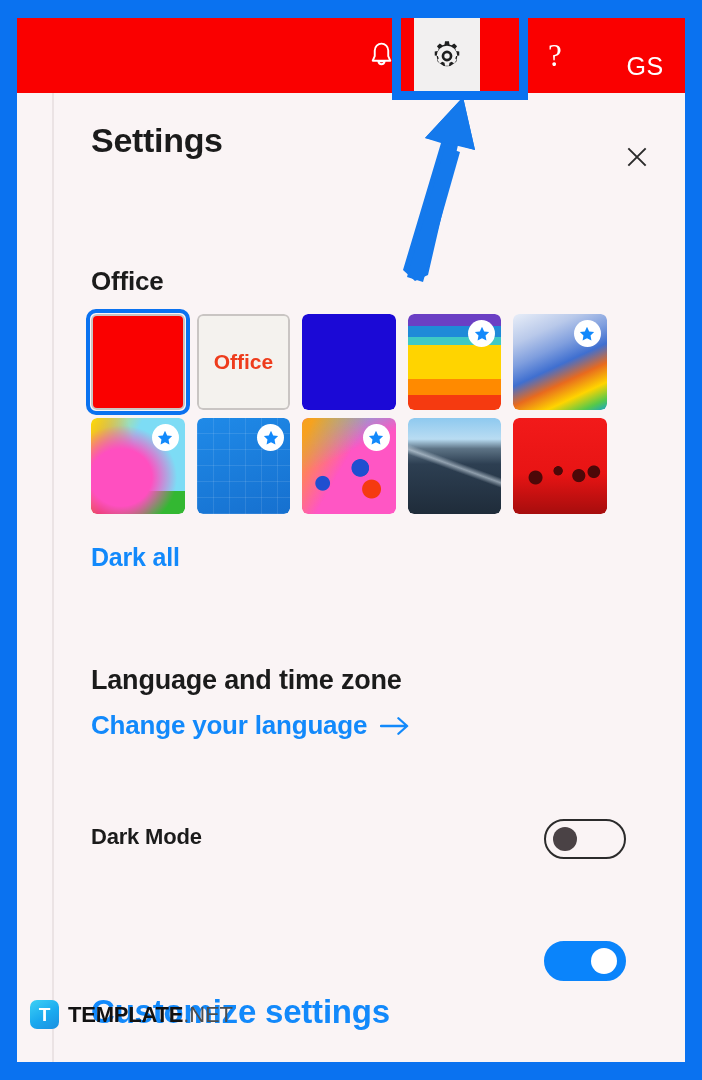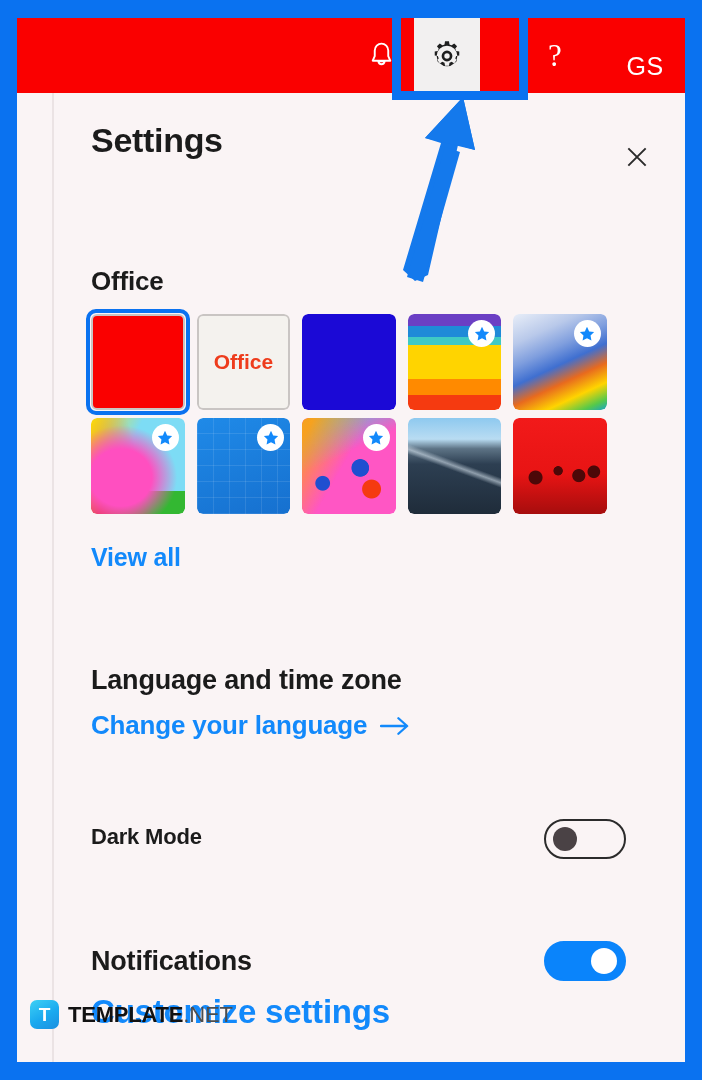--- a/index.html
+++ b/index.html
@@ -410,36 +410,35 @@
           <div class="surface" style="background:linear-gradient(180deg,#f21a1a 0%,#e81414 58%,#a60d0d 100%);"></div>
           <div class="surface" style="background:
                  radial-gradient(circle at 24% 62%, #4d0808 0 7%, rgba(77,8,8,0) 8%),
                  radial-gradient(circle at 48% 55%, #4d0808 0 6%, rgba(77,8,8,0) 7%),
                  radial-gradient(circle at 70% 60%, #4d0808 0 7%, rgba(77,8,8,0) 8%),
                  radial-gradient(circle at 86% 56%, #4d0808 0 6%, rgba(77,8,8,0) 7%);"></div>
         </div>
       </div>
     </div>
 
-    <div class="link" id="view-all-link">View all</div>
+    <div class="link" id="view-all-link">Dark all</div>
 
     <div class="section-head" id="lang-head">Language and time zone</div>
     <div class="link" id="lang-link">
       <span>Change your language</span>
       <svg width="31" height="22" viewBox="0 0 32 22">
         <path d="M1 11 H27 M19 3 L28 11 L19 19" stroke="#1289fb" stroke-width="2.4" fill="none" stroke-linecap="round" stroke-linejoin="round"></path>
       </svg>
     </div>
 
     <div class="section-head" id="dark-head">Dark Mode</div>
     <div class="toggle" id="dark-toggle">
       <div class="knob"></div>
     </div>
 
-    <div class="section-head" id="notif-head">Notifications</div>
     <div class="toggle" id="notif-toggle">
       <div class="knob"></div>
     </div>
     <div class="link" id="customize-link">Customize settings</div>
   </div>
 
   <div id="gear-highlight"></div>
 
   <svg id="arrow-anno" viewBox="0 0 110 190">
     <path d="M30 186 L18 175 L56 48 L40 43 L78 2 L90 55 L73 50 L43 180 Z" fill="#1479ec"></path>

